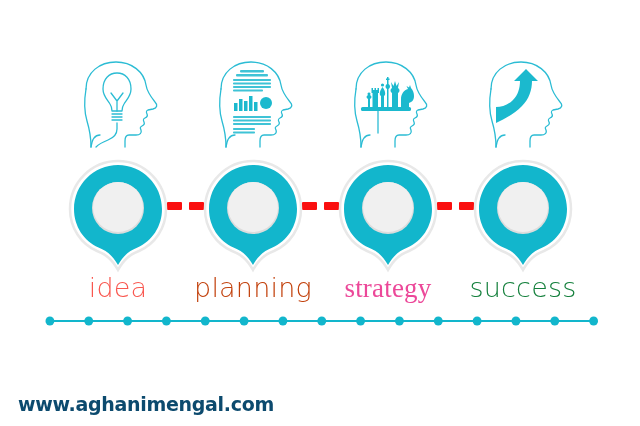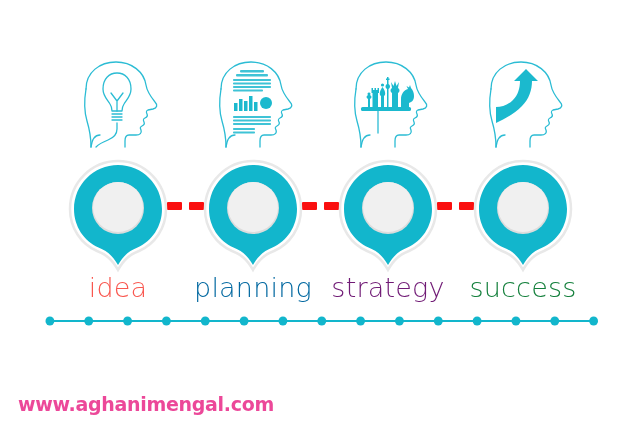--- a/index.html
+++ b/index.html
@@ -268,22 +268,22 @@
         <path d="M54 3 C27.5 3 6 24.5 6 51 C6 70 17 86 33 93 C42 96.5 48 101 54 112 C60 101 66 96.5 75 93 C91 86 102 70 102 51 C102 24.5 80.5 3 54 3 Z" fill="#ffffff" stroke="#E8E8E8" stroke-width="2.5"></path>
         <path d="M54 7 C29.7 7 10 26.7 10 51 C10 68.5 20 83 34.5 89.5 C43 93 48.5 97.5 54 107 C59.5 97.5 65 93 73.5 89.5 C88 83 98 68.5 98 51 C98 26.7 78.3 7 54 7 Z" fill="#12B6CC"></path>
         <circle cx="54" cy="50" r="26" fill="#DCDCDC"></circle>
         <circle cx="54" cy="49" r="25" fill="#F0F0F0"></circle>
       </svg>
     </div>
   </div>
 
   <div class="label-row">
     <div class="step-label" id="label-0" style="left: 33px; color: rgb(249, 87, 79);">idea</div>
-    <div class="step-label" id="label-1" style="left: 168px; color: #0369a1;">planning</div>
-    <div class="step-label" id="label-2" style="left: 303px; color: #701a75;">strategy</div>
+    <div class="step-label" id="label-1" style="left: 168px; color: #c2410c;">planning</div>
+    <div class="step-label" id="label-2" style="left: 303px; color: #ec4899; font-family: Liberation Serif, serif;">strategy</div>
     <div class="step-label" id="label-3" style="left: 438px; color: #15803d;">success</div>
   </div>
 
   <div class="rail">
     <svg id="rail-svg" viewBox="0 0 565.5 16" xmlns="http://www.w3.org/2000/svg">
         <line x1="6" y1="8" x2="45.5" y2="8" stroke="#12B6CC" stroke-width="2.2"></line>
         <line x1="45.5" y1="8" x2="85" y2="8" stroke="#12B6CC" stroke-width="2.2"></line>
         <line x1="85" y1="8" x2="124.5" y2="8" stroke="#12B6CC" stroke-width="2.2"></line>
         <line x1="124.5" y1="8" x2="164" y2="8" stroke="#12B6CC" stroke-width="2.2"></line>
         <line x1="164" y1="8" x2="203.5" y2="8" stroke="#12B6CC" stroke-width="2.2"></line>
@@ -307,15 +307,15 @@
         <circle cx="322" cy="8" r="4.5" fill="#12B6CC"></circle>
         <circle cx="361.5" cy="8" r="4.5" fill="#12B6CC"></circle>
         <circle cx="401" cy="8" r="4.5" fill="#12B6CC"></circle>
         <circle cx="440.5" cy="8" r="4.5" fill="#12B6CC"></circle>
         <circle cx="480" cy="8" r="4.5" fill="#12B6CC"></circle>
         <circle cx="519.5" cy="8" r="4.5" fill="#12B6CC"></circle>
         <circle cx="559" cy="8" r="4.5" fill="#12B6CC"></circle>
       </svg>
   </div>
 
-  <div class="watermark" style="color: #ec4899; text-align: right;">www.aghanimengal.com</div>
+  <div class="watermark" style="color: #0c4a6e; text-align: right;">www.aghanimengal.com</div>
 
 </div>
 
 </body></html>

